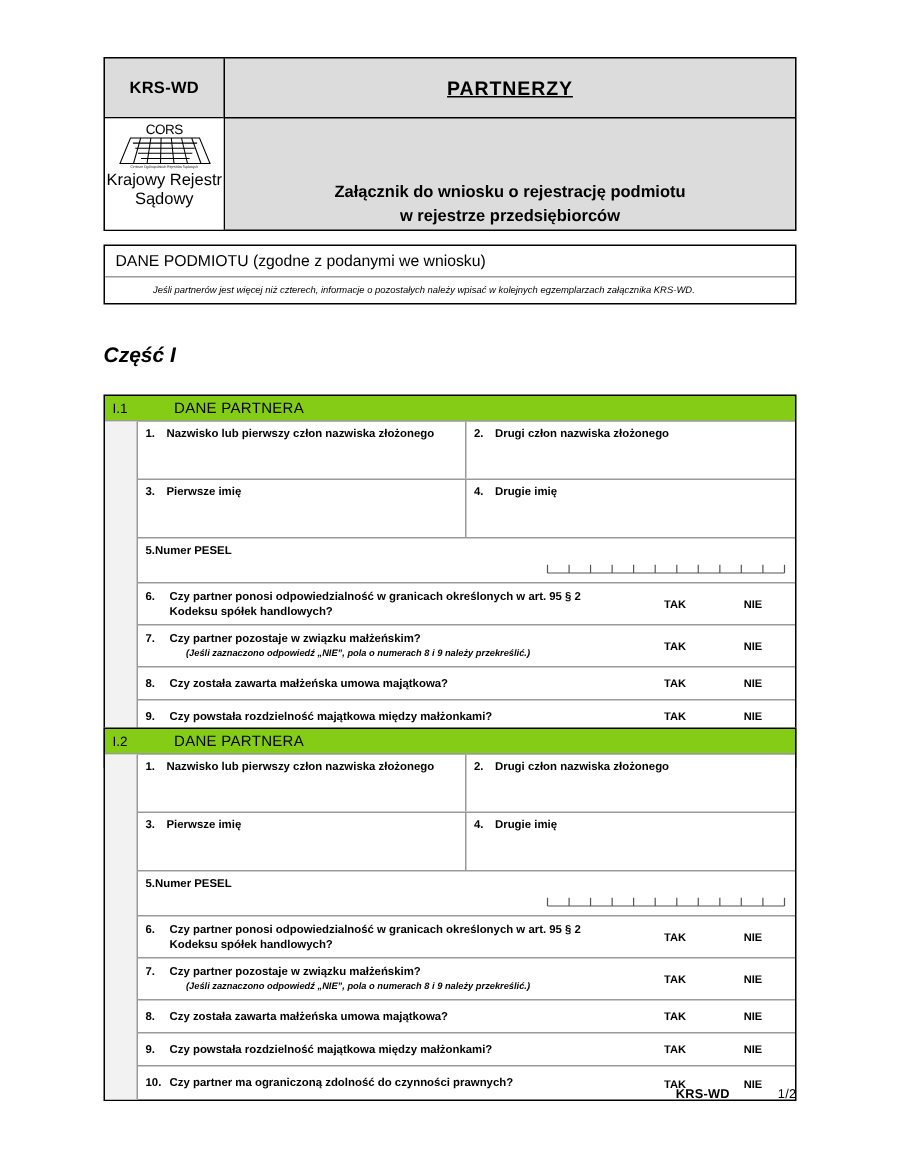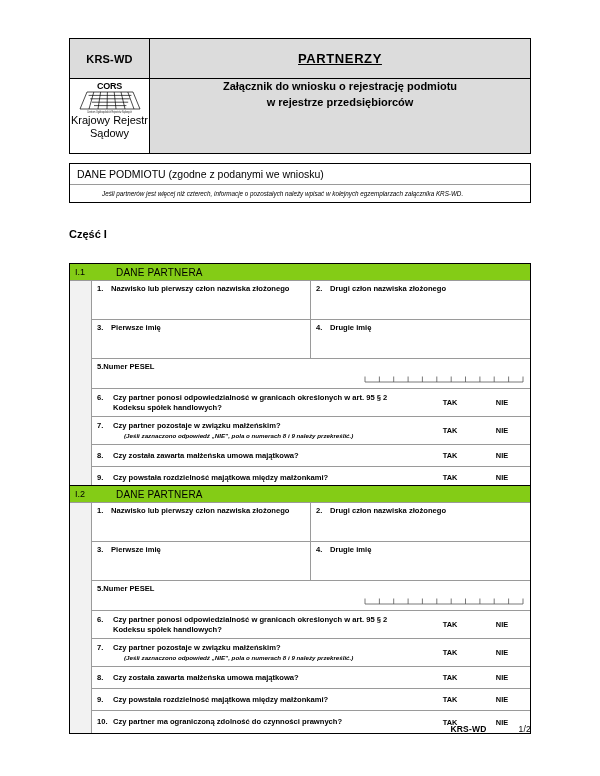--- a/index.html
+++ b/index.html
@@ -51,21 +51,21 @@
     flex: 1;
     background: #ffffff;
     display: flex;
     flex-direction: column;
     align-items: center;
     justify-content: flex-start;
     padding-top: 3px;
   }
   .cors-word {
     font-size: 9px;
-    font-weight: bold;
+    font-weight: normal;
     letter-spacing: -0.3px;
     line-height: 1;
     margin-bottom: -1px;
   }
   .cors-grid { display:block; }
   .cors-micro {
     font-size: 2.2px;
     line-height: 1;
     letter-spacing: 0px;
     transform: scaleY(1.2);
@@ -94,21 +94,21 @@
   }
   .hr-top span {
     font-size: 13px;
     font-weight: bold;
     text-decoration: underline;
     letter-spacing: 0.6px;
   }
   .hr-bottom {
     flex: 1;
     display: flex;
-    align-items: flex-start;
+    align-items: flex-end;
     justify-content: center;
     text-align: center;
     padding: 0 24px;
   }
   .hr-bottom .sub {
     font-size: 11px;
     font-weight: bold;
     line-height: 1.45;
   }
 
@@ -146,22 +146,23 @@
     font-size: 6.3px;
     font-style: italic;
     color: #000;
   }
 
   
   .part-title {
     position: absolute;
     left: 69px;
     top: 228px;
-    font-size: 11px;
+    font-size: 14px;
     font-weight: bold;
+    font-style: italic;
   }
 
   
   .section {
     position: absolute;
     left: 69px;
     width: 462px;
     border: 1px solid #000;
     background: #ffffff;
   }

